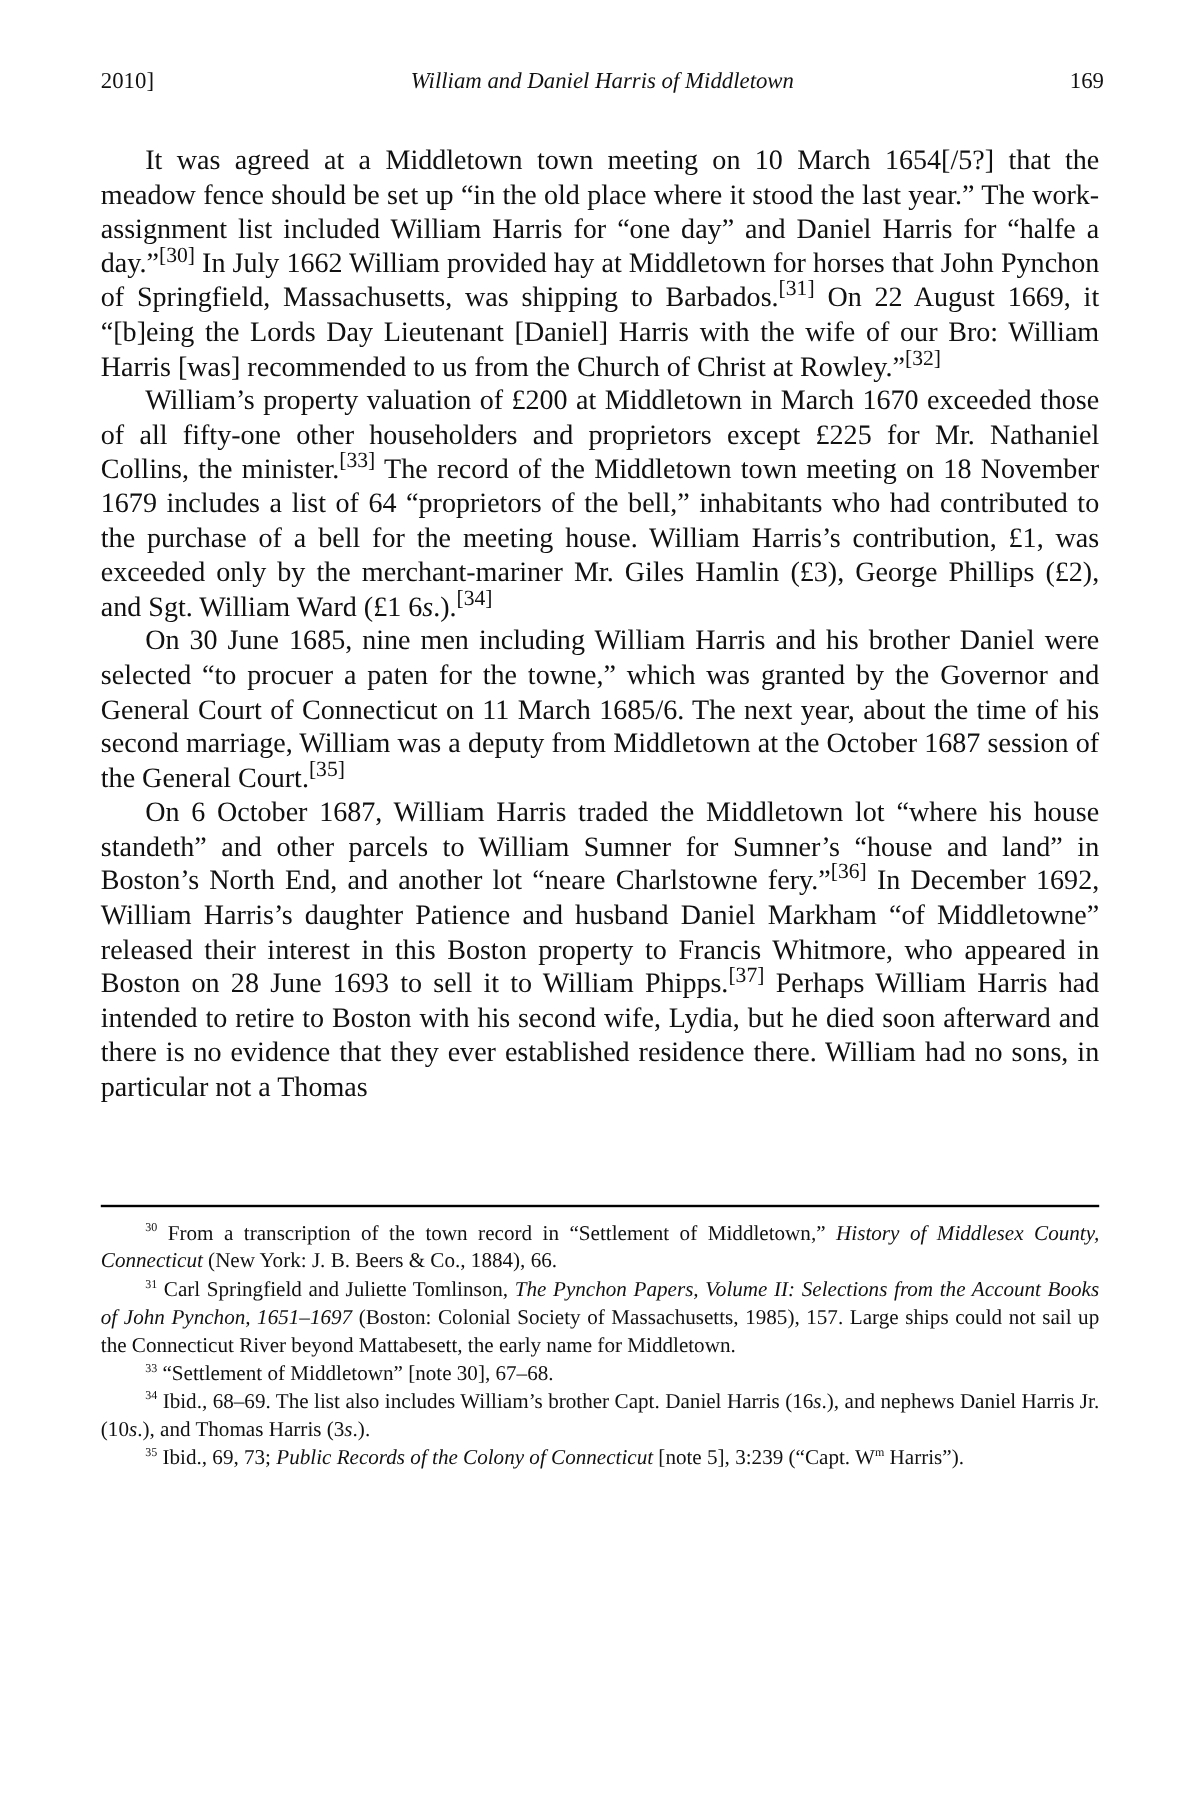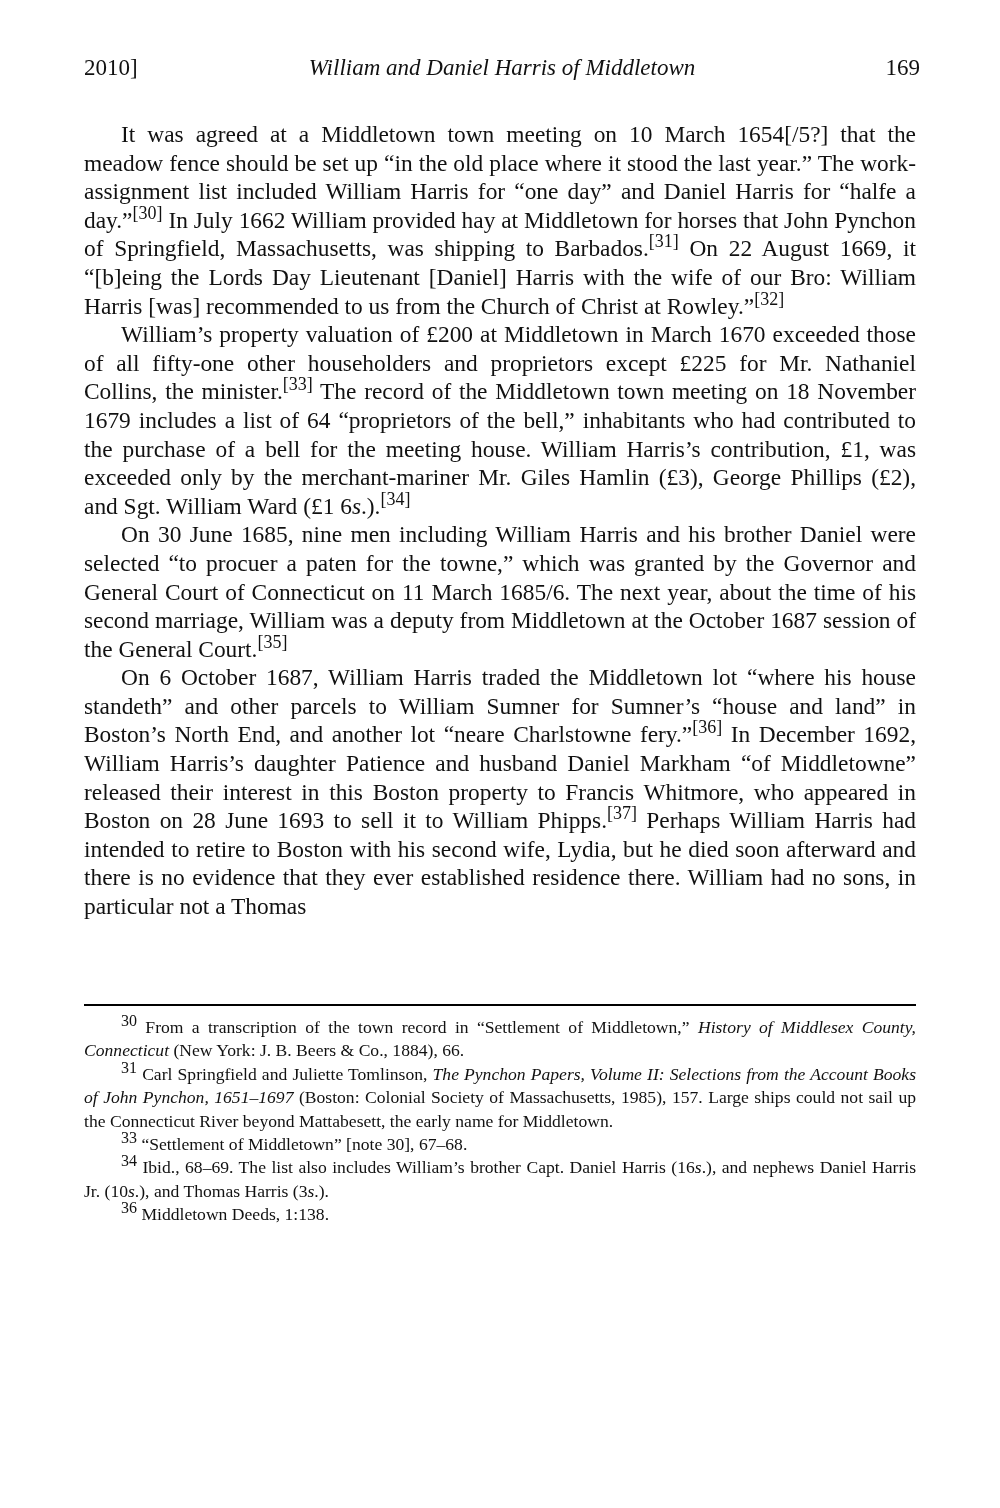--- a/index.html
+++ b/index.html
@@ -1,32 +1,32 @@
 <!DOCTYPE html>
 <html><head>
   <meta charset="utf-8">
   <style>
     html, body { margin: 0; padding: 0; background: #ffffff; }
     body { width: 1000px; height: 1508px; position: relative; overflow: hidden;
            font-family: "Liberation Serif", "DejaVu Serif", serif; color: #111; }
     .header { position: absolute; top: 48px; left: 84px; width: 836px; height: 40px;
-              font-size: 23px; line-height: 40px; }
+              font-size: 19px; line-height: 40px; }
     .header .year { position: absolute; left: 0; top: 0; }
     .header .title { position: absolute; left: 0; right: 0; text-align: center; font-style: italic; }
     .header .pageno { position: absolute; right: 0; top: 0; margin-left: 10px; }
     .body { position: absolute; top: 120px; left: 84px; width: 832px;
             font-size: 23.4px; line-height: 28.6px; text-align: justify; }
     .body p { margin: 0; text-indent: 37px; }
     sup { font-size: 18px; line-height: 0; vertical-align: 9px; }
     .rule { position: absolute; top: 1004px; left: 84px; width: 832px; height: 2px; background: #000; }
     .notes { position: absolute; top: 1016px; left: 84px; width: 832px;
              font-size: 17.6px; line-height: 23.4px; text-align: justify; }
     .notes p { margin: 0; }
     .notes p.fn { text-indent: 37px; }
-    .notes sup { font-size: 16px; vertical-align: 7px; }
+    .notes sup { font-size: 10px; vertical-align: 7px; }
     i { font-style: italic; }
   </style>
 </head>
 <body>
 
 <div class="header">
   <span class="year">2010]</span>
   <span class="title">William and Daniel Harris of Middletown</span>
   <span class="pageno">169</span>
 </div>
@@ -38,14 +38,14 @@
   <p><span>On 6 October 1687, William Harris traded the Middletown lot “where his house standeth” and other parcels to William Sumner for Sumner’s “house and land” in Boston’s North End, and another lot “neare Charlstowne fery.”</span><sup>[36]</sup><span> In December 1692, William Harris’s daughter Patience and husband Daniel Markham “of Middletowne” released their interest in this Boston property to Francis Whitmore, who appeared in Boston on 28 June 1693 to sell it to William Phipps.</span><sup>[37]</sup><span> Perhaps William Harris had intended to retire to Boston with his second wife, Lydia, but he died soon afterward and there is no evidence that they ever established residence there. William had no sons, in particular not a Thomas</span></p>
 </div>
 
 <div class="rule"></div>
 
 <div class="notes">
   <p class="fn"><sup>30</sup><span> From a transcription of the town record in “Settlement of Middletown,” </span><i>History of Middlesex County, Connecticut</i><span> (New York: J. B. Beers &amp; Co., 1884), 66.</span></p>
   <p class="fn"><sup>31</sup><span> Carl Springfield and Juliette Tomlinson, </span><i>The Pynchon Papers, Volume II: Selections from the Account Books of John Pynchon, 1651–1697</i><span> (Boston: Colonial Society of Massachusetts, 1985), 157. Large ships could not sail up the Connecticut River beyond Mattabesett, the early name for Middletown.</span></p>
   <p class="fn"><sup>33</sup><span> “Settlement of Middletown” [note 30], 67–68.</span></p>
   <p class="fn"><sup>34</sup><span> Ibid., 68–69. The list also includes William’s brother Capt. Daniel Harris (16</span><i>s</i><span>.), and nephews Daniel Harris Jr. (10</span><i>s</i><span>.), and Thomas Harris (3</span><i>s</i><span>.).</span></p>
-  <p class="fn"><sup>36</sup><span> Middletown Deeds, 1:138.</span></p>
+  <p class="fn"><sup>35</sup><span> Ibid., 69, 73; </span><i>Public Records of the Colony of Connecticut</i><span> [note 5], 3:239 (“Capt. W</span><sup>m</sup><span> Harris”).</span></p>
 </div>
 
 </body></html>

